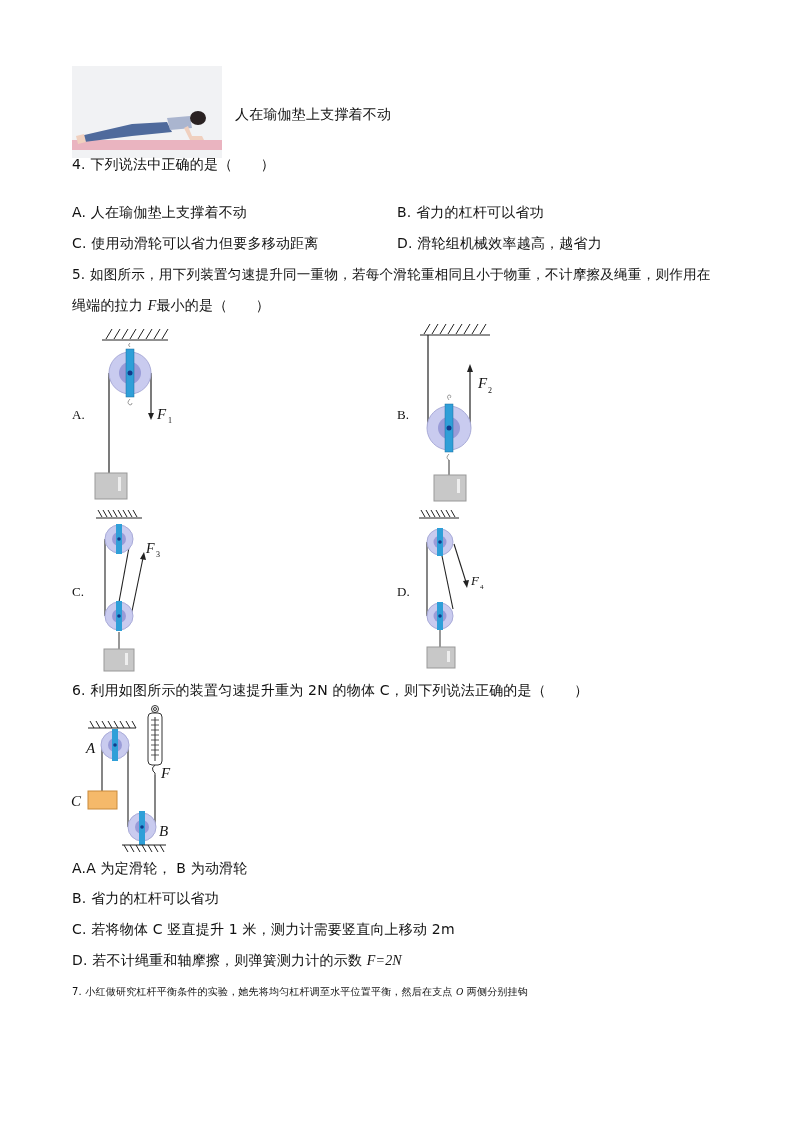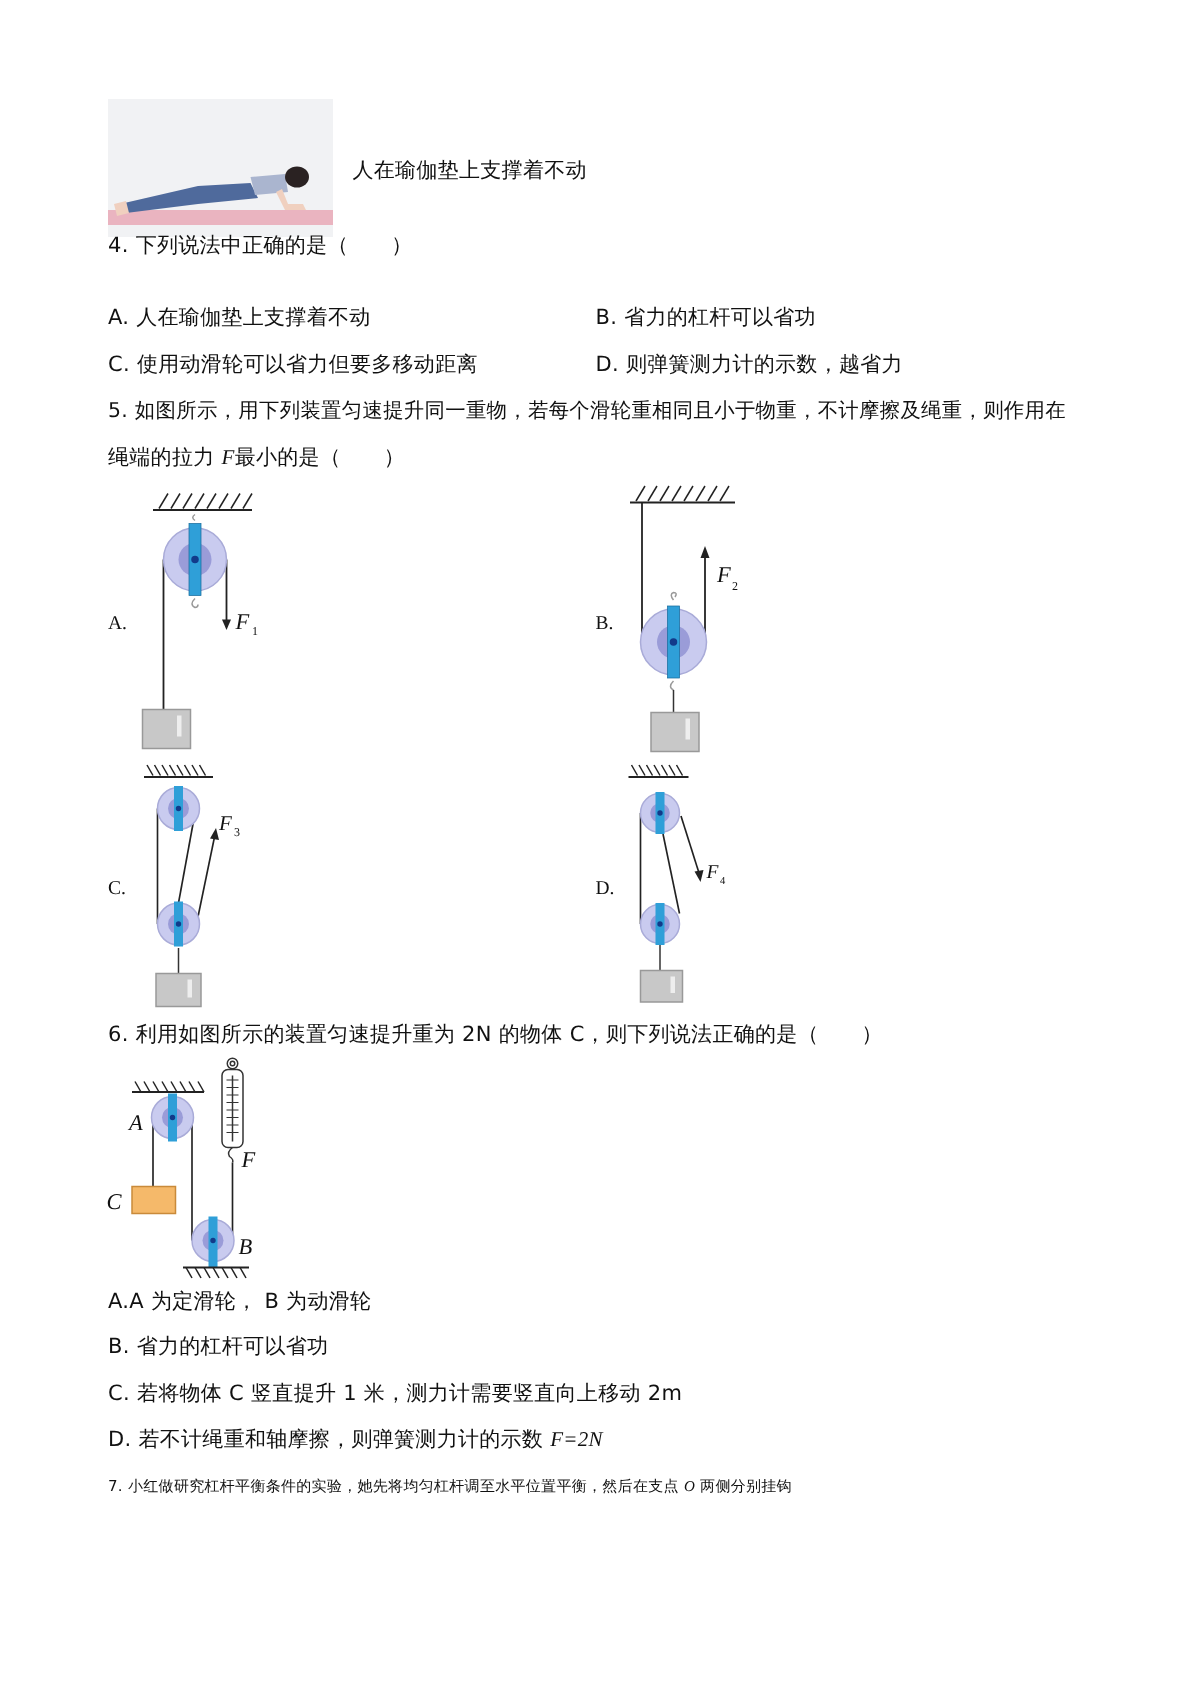--- a/index.html
+++ b/index.html
@@ -41,21 +41,21 @@
 <div class="abs txt" style="left:397px; top:203px;">
   <span>B.</span>
   <span>省力的杠杆可以省功</span>
 </div>
 <div class="abs txt" style="left:72px; top:234px;">
   <span>C.</span>
   <span>使用动滑轮可以省力但要多移动距离</span>
 </div>
 <div class="abs txt" style="left:397px; top:234px;">
   <span>D.</span>
-  <span>则弹簧测力计的示数，越省力</span>
+  <span>滑轮组机械效率越高，越省力</span>
 </div>
 
 <div class="abs txt" style="left:72px; top:265px; font-size:13.6px;">
   <span>5.</span>
   <span>如图所示，用下列装置匀速提升同一重物，若每个滑轮重相同且小于物重，不计摩擦及绳重，则作用在</span>
 </div>
 <div class="abs txt" style="left:72px; top:296px;">
   <span>绳端的拉力 </span><span class="ital">F</span><span>最小的是（　　）</span>
 </div>
 

